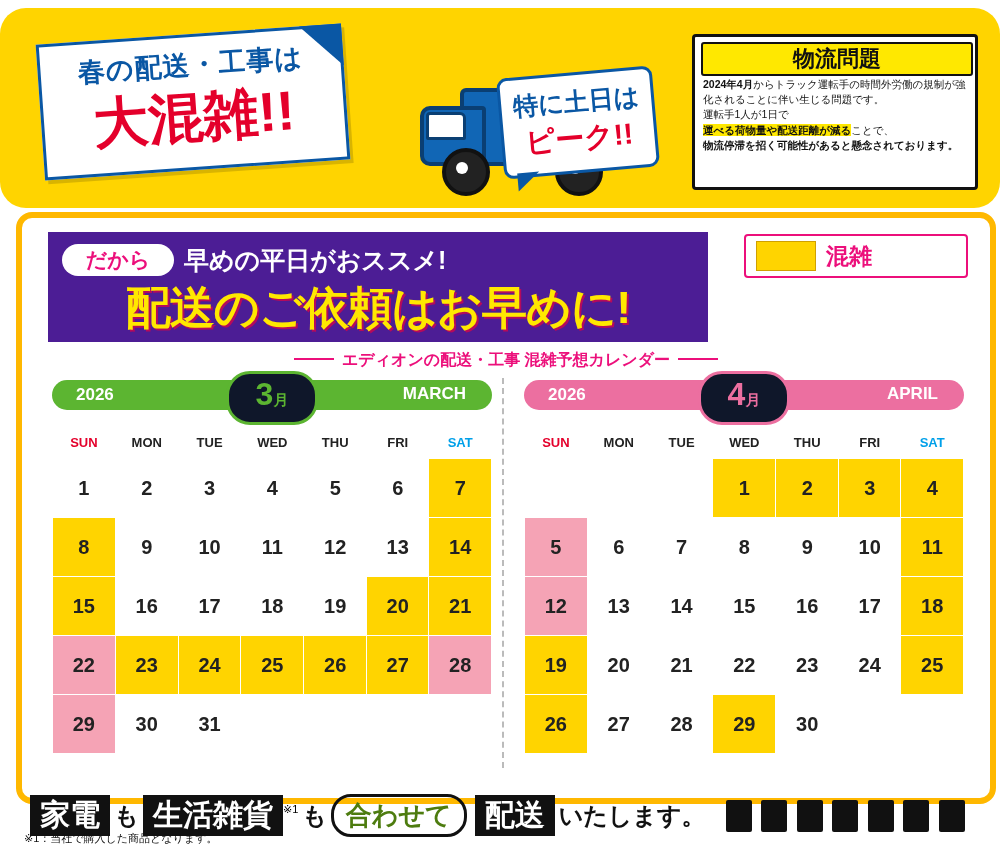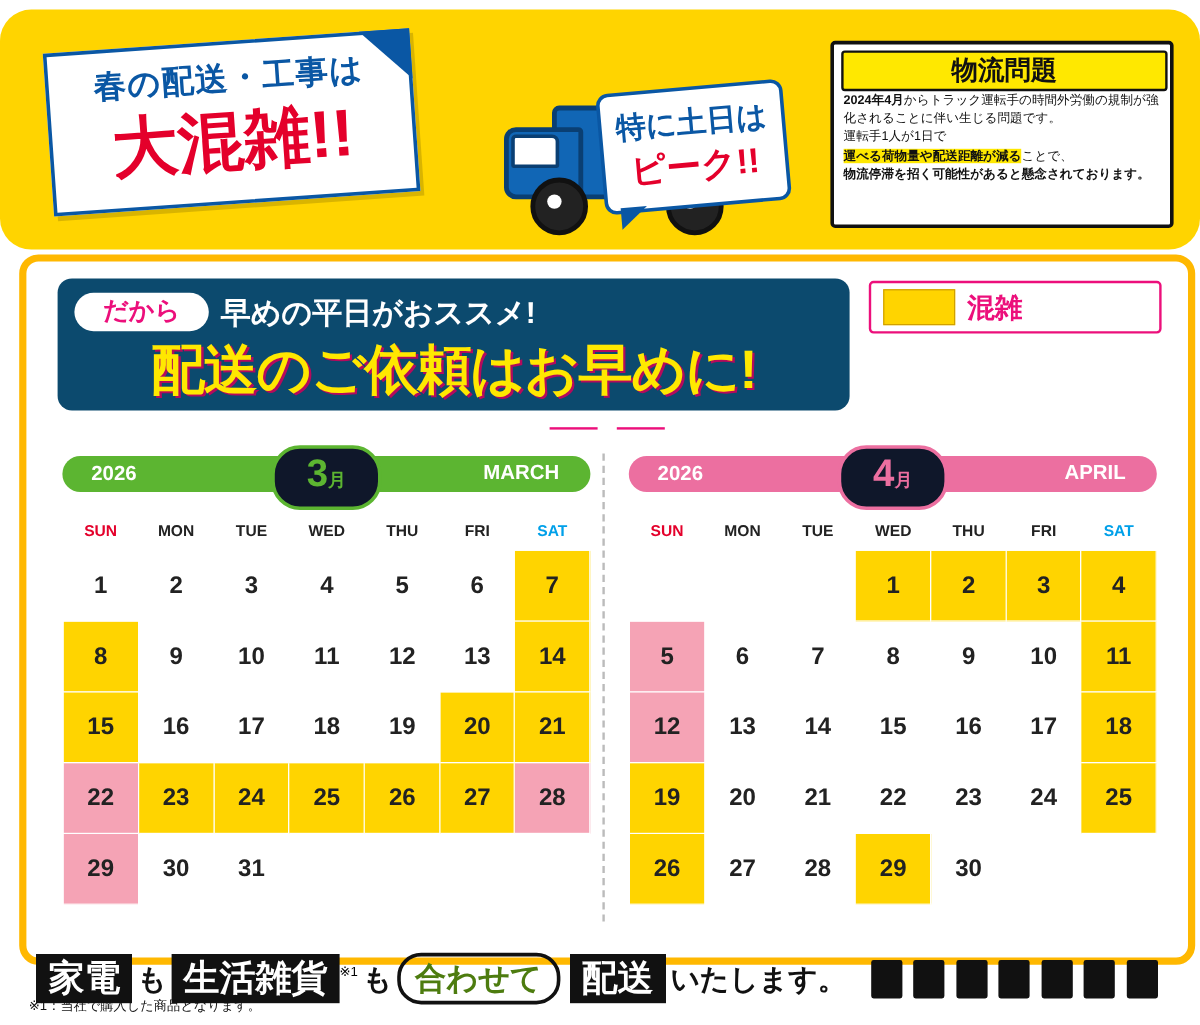--- a/index.html
+++ b/index.html
@@ -93,37 +93,37 @@
   }
   .logi .hl{background:#ffe800;font-weight:bold;}
   .logi .bld{font-weight:bold;}
   
   .frame{
     position:absolute;left:16px;top:212px;width:968px;height:580px;
     background:#ffffff;border:6px solid #ffb800;border-radius:16px;
   }
   .pinkband{
     position:absolute;left:26px;top:14px;width:660px;height:110px;
-    background:#0c4a6e;border-radius:12px;
+    background:#4c1d95;border-radius:0;
   }
   .dakara{
     position:absolute;left:14px;top:12px;width:112px;height:32px;
     background:#ffffff;border-radius:16px;
     text-align:center;line-height:32px;font-size:21px;font-weight:bold;color:#ec0f7b;
   }
   .hayame{
     position:absolute;left:136px;top:12px;font-size:25px;font-weight:bold;color:#ffffff;
   }
   .mainline{
     position:absolute;left:10px;top:46px;width:640px;text-align:center;
     font-size:45px;font-weight:bold;color:#ffe800;letter-spacing:-1px;
     text-shadow:2px 2px 0 #b50a5c;
   }
   .legend{
-    position:absolute;right:22px;top:16px;width:244px;
+    position:absolute;right:22px;top:16px;width:224px;
   }
   .legend-row{
     display:flex;align-items:center;height:40px;margin-bottom:6px;
     background:#ffffff;border:2px solid #ec0f7b;border-radius:4px;
   }
   .legend-sw{width:58px;height:28px;margin:0 10px;border:1px solid #d0a000;}
   .legend-lb{font-size:23px;font-weight:bold;color:#ec0f7b;}
   .subtitle{
     position:absolute;left:0;right:0;top:132px;text-align:center;
     font-size:16px;font-weight:bold;color:#ec0f7b;
@@ -243,21 +243,21 @@
   </div>
 
   <div class="legend">
     <div class="legend-row">
       <span class="legend-sw" style="background:#ffd400"></span>
       <span class="legend-lb">混雑</span>
     </div>
   </div>
 
   <div class="subtitle">
-    <span class="bar"></span><span class="bar"></span>
+    <span class="bar"></span><span>エディオンの配送・工事 混雑予想カレンダー</span><span class="bar"></span>
   </div>
 
   <div class="divider"></div>
 
   <div class="cal left">
     <div class="cal-header">
       <div class="bg"></div>
       <div class="cal-year">2026</div>
       <div class="cal-en">MARCH</div>
       <div class="cal-circle">

